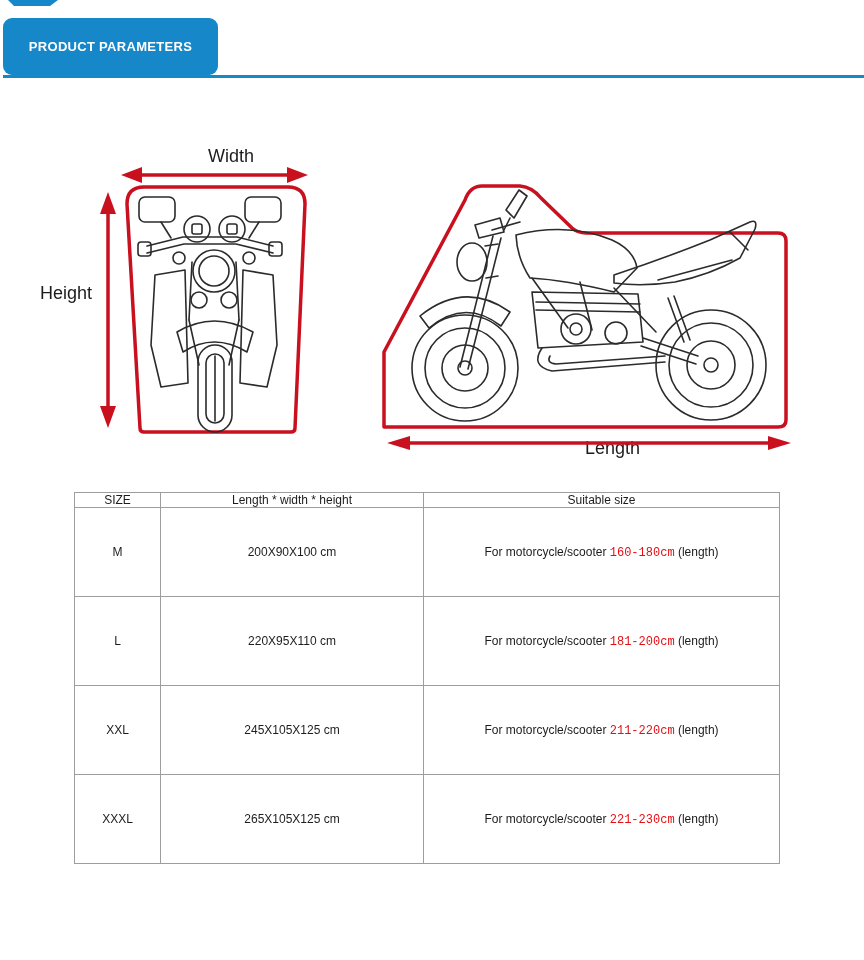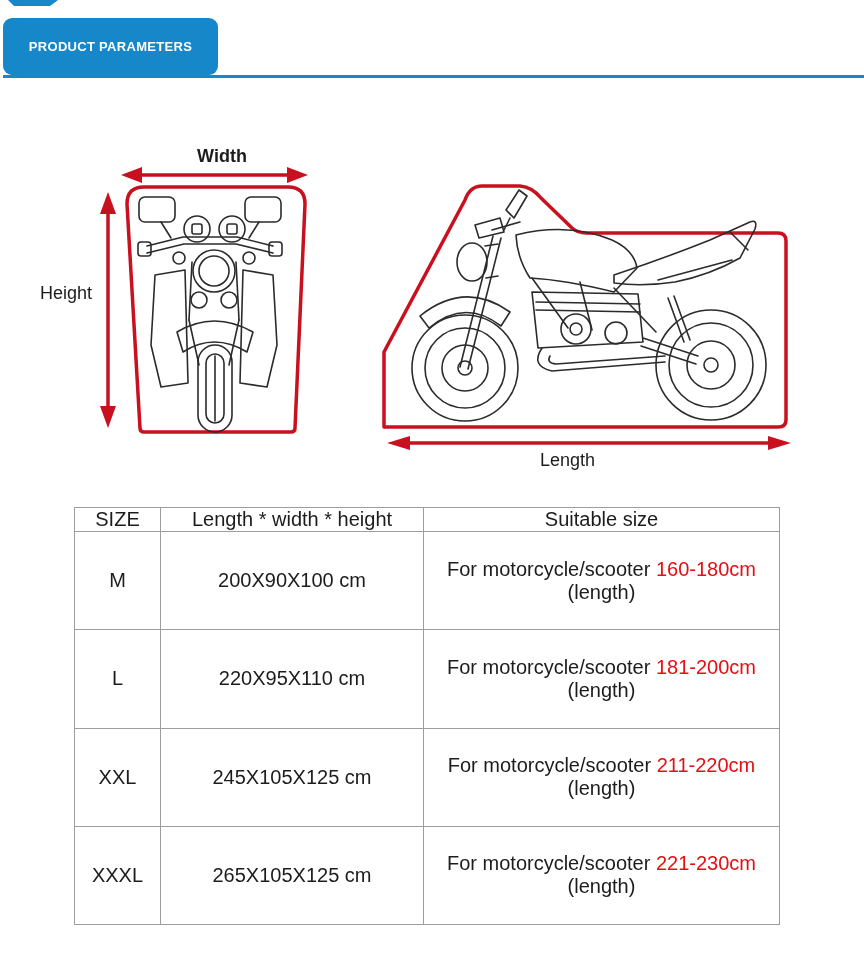--- a/index.html
+++ b/index.html
@@ -23,36 +23,36 @@
     display:flex;align-items:center;justify-content:center;
   }
   .banner .banner-title{
     color:#ffffff;font-weight:bold;font-size:13px;letter-spacing:.3px;
   }
   .banner-underline{
     position:absolute;left:3px;top:75px;width:861px;height:3px;
     background:var(--accent-blue);
   }
   .dim-label{position:absolute;font-size:18px;color:#1c1c1c;}
-  #width-label{left:191px;top:146px;width:62px;text-align:center;font-weight:bold;}
+  #width-label{left:200px;top:146px;width:62px;text-align:center;}
   #height-label{left:40px;top:283px;text-align:center;}
-  #length-label{left:540px;top:450px;width:100px;text-align:left;}
+  #length-label{left:540px;top:438px;width:100px;text-align:right;}
   svg.illu{position:absolute;}
   #front-svg{left:95px;top:140px;}
   #side-svg{left:380px;top:180px;}
   #length-arrow-svg{left:383px;top:434px;}
   table.size-table{
-    position:absolute;left:74px;top:507px;width:705px;height:418px;
-    border-collapse:collapse;table-layout:fixed;font-size:20px;
+    position:absolute;left:74px;top:492px;width:705px;height:372px;
+    border-collapse:collapse;table-layout:fixed;font-size:12px;
   }
   table.size-table th,table.size-table td{
     border:1px solid #9d9d9d;text-align:center;vertical-align:middle;
     font-weight:normal;padding:0 4px;color:#1c1c1c;
   }
-  .red{color:var(--text-red);}
+  .red{color:var(--text-red);font-family:Liberation Mono, monospace;}
 </style>
 </head>
 <body>
 
 <div class="ribbon-fold"></div>
 
 <div class="banner">
   <span class="banner-title">PRODUCT PARAMETERS</span>
 </div>
 <div class="banner-underline"></div>

